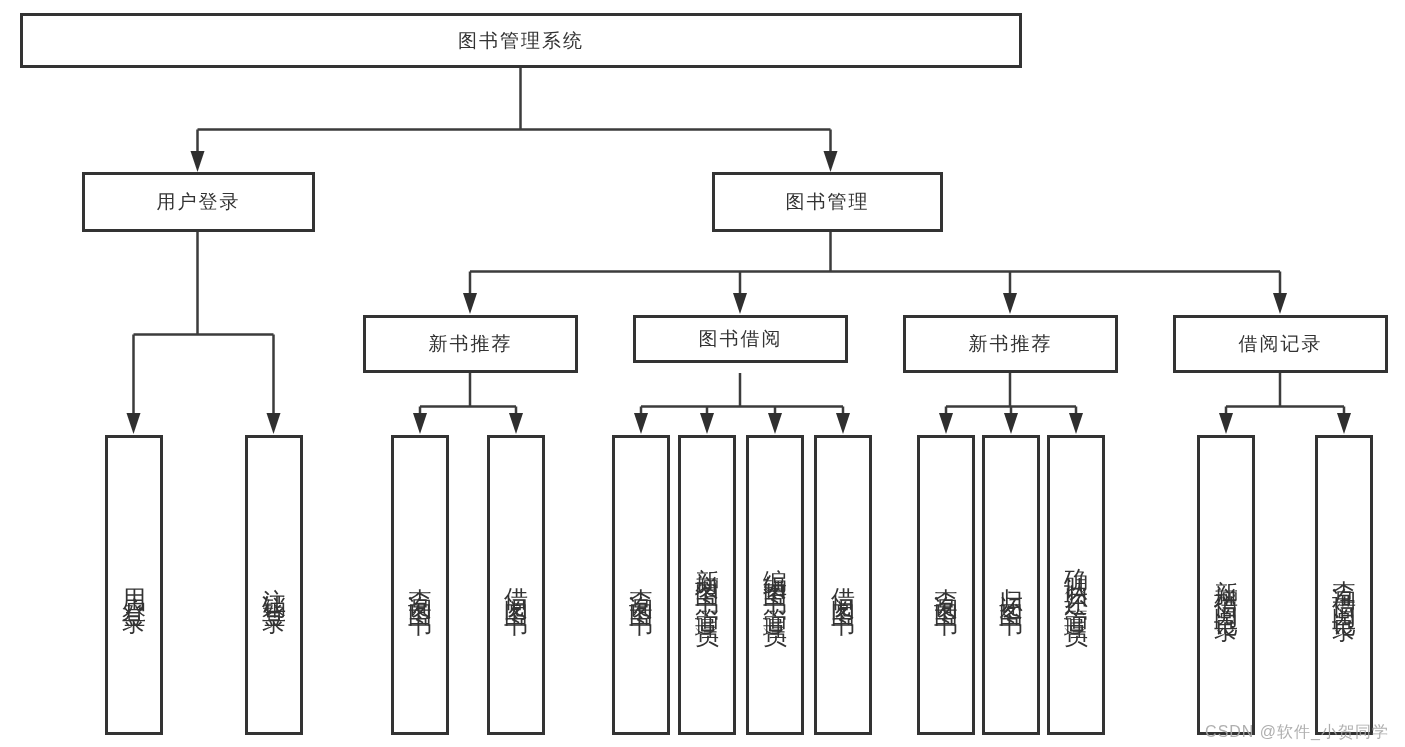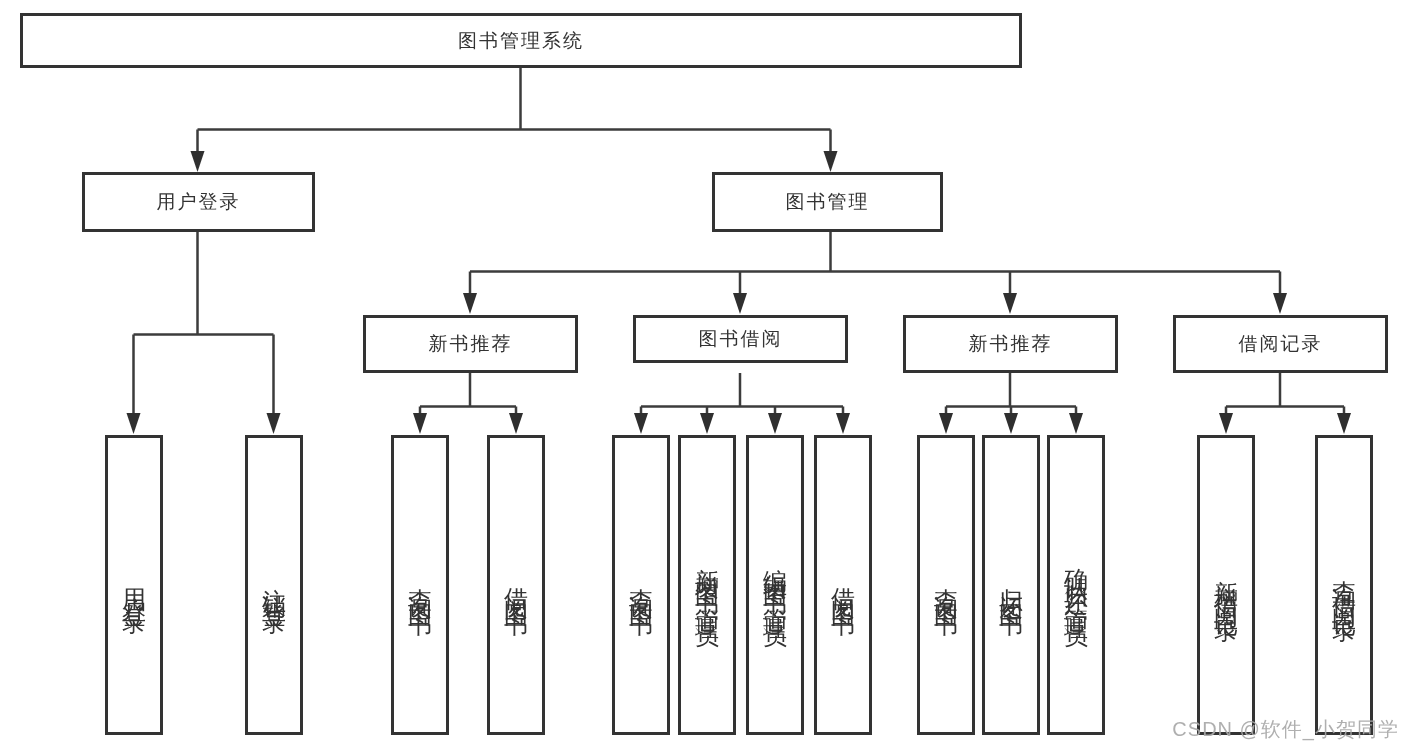--- a/index.html
+++ b/index.html
@@ -33,23 +33,23 @@
   }
   .node.v {
     writing-mode: vertical-rl;
     text-orientation: mixed;
     font-size: 24px;
     letter-spacing: 8px;
     line-height: 1;
   }
   .watermark {
     position: absolute;
-    right: 6px;
+    right: 16px;
     bottom: 4px;
-    font-size: 20px;
+    font-size: 16px;
     color: rgba(168, 168, 168, 0.92);
     letter-spacing: 1px;
     white-space: nowrap;
     z-index: 5;
   }
 </style>
 </head>
 <body>
 
 <div class="canvas">

